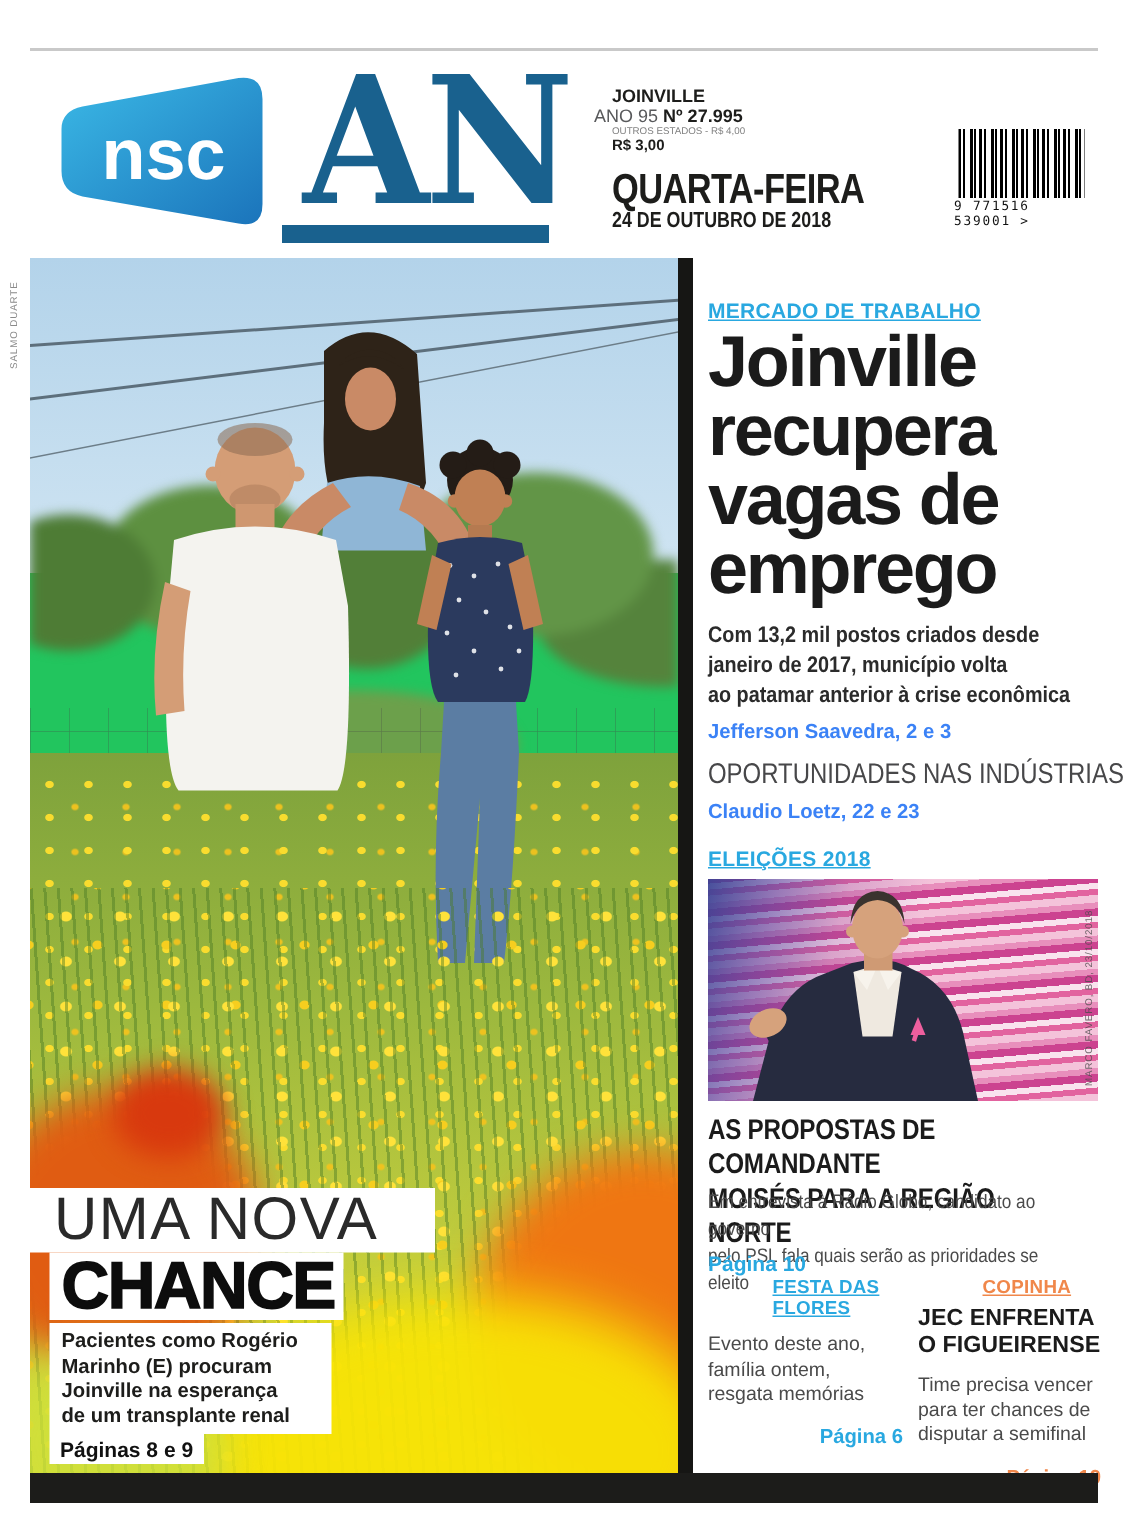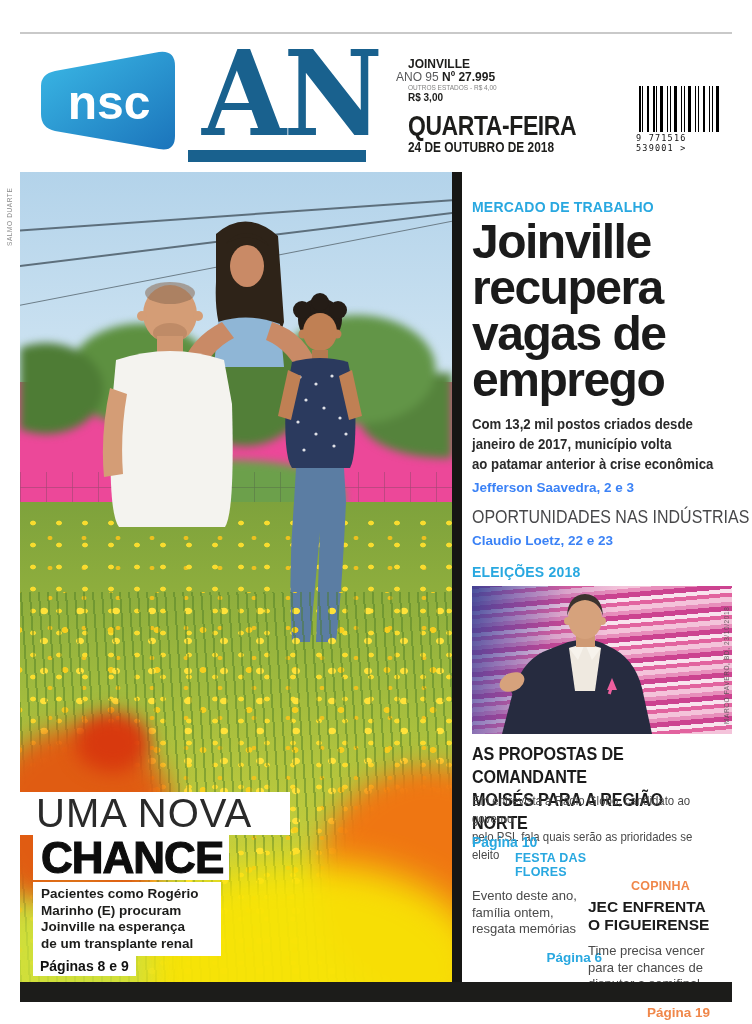--- a/index.html
+++ b/index.html
@@ -1,36 +1,36 @@
 <!DOCTYPE html>
 <html><head>
 <meta charset="utf-8">
 <style>
   html,body{margin:0;padding:0;background:#e9e9e9;}
   .sheet{position:relative;width:752px;height:1024px;background:#ffffff;overflow:hidden;
          font-family:"Liberation Sans",sans-serif;color:#1d1d1b;}
   .abs{position:absolute;}
   .pre{white-space:pre-line;}
   .cond{transform-origin:0 0;}
-  .kicker{font-weight:bold;font-size:14px;color:#29A8E0;letter-spacing:.2px;}
+  .kicker{font-weight:bold;font-size:14px;color:#29A8E0;letter-spacing:.2px;text-decoration:underline;}
   .kicker.sm{font-size:12.5px;padding-left:43px;}
   .kicker.orange{color:#F0874A;}
   .pageref{font-weight:bold;color:#29A8E0;font-size:14px;text-align:right;}
   .pageref.orange{color:#F0874A;}
   .byline{font-weight:bold;color:#3b82f6;font-size:13.5px;}
   .hairline{background:#c9c9c9;height:2px;}
   .vcredit{font-size:6.5px;color:#8a8a8a;writing-mode:vertical-rl;transform:rotate(180deg);letter-spacing:.6px;}
   
   .an-logo{font-family:"DejaVu Serif",serif;font-weight:bold;font-size:118px;line-height:1;
            color:#19618E;letter-spacing:-3px;transform:scaleX(.92);transform-origin:0 0;}
   .an-underline{background:#19618E;height:12px;}
   .bars{background:repeating-linear-gradient(90deg,#000 0 1.5px,#fff 1.5px 3px,#000 3px 4.2px,#fff 4.2px 7.5px,#000 7.5px 9.6px,#fff 9.6px 10.6px,#000 10.6px 11.4px,#fff 11.4px 14px);}
   .bdigits{font-family:"DejaVu Sans Mono",monospace;font-size:8.5px;letter-spacing:1.2px;color:#111;}
   
-  .photo{overflow:hidden;background:#ec4899;}
+  .photo{overflow:hidden;background:#22c55e;}
   .blob{position:absolute;border-radius:50%;}
   .strip{background:#fff;display:flex;align-items:center;}
   .title1{font-size:40px;font-weight:normal;color:#2a2a2a;letter-spacing:1px;}
   .title2{font-size:44px;font-weight:bold;color:#0d0d0d;letter-spacing:-1px;-webkit-text-stroke:1.1px #0d0d0d;}
   .summary{background:#fff;font-size:13.5px;font-weight:bold;line-height:16.5px;color:#1d1d1b;padding:4px 8px;}
   .pages{background:#fff;font-size:14px;font-weight:bold;color:#111;padding:2px 7px;}
   .caption{font-size:11px;font-weight:bold;line-height:13.5px;color:#2e2614;text-align:right;
            text-shadow:0 0 3px rgba(255,244,130,.9);}
   
   .h-main{font-size:48px;line-height:46px;font-weight:bold;letter-spacing:-1.5px;color:#1b1b1b;}
@@ -231,21 +231,21 @@
 pelo PSL fala quais serão as prioridades se eleito</div>
   <div class="abs pageref" style="left:472px;top:834px;">Página 10</div>
 
   <div class="abs" style="left:472px;top:851px;width:130px;">
     <div class="kicker sm">FESTA DAS FLORES</div>
     <div class="bdeck pre" style="margin-top:9px;">Evento deste ano,
 família ontem,
 resgata memórias</div>
     <div class="pageref" style="margin-top:12px;font-size:13.5px;">Página 6</div>
   </div>
-  <div class="abs" style="left:588px;top:851px;width:122px;margin-top:28px;">
+  <div class="abs" style="left:612px;top:851px;width:122px;">
     <div class="kicker sm orange">COPINHA</div>
     <div class="bhead pre" style="margin-top:5px;">JEC ENFRENTA
 O FIGUEIRENSE</div>
     <div class="bdeck pre" style="margin-top:9px;">Time precisa vencer
 para ter chances de
 disputar a semifinal</div>
     <div class="pageref orange" style="margin-top:12px;font-size:13.5px;">Página 19</div>
   </div>
 
   <div class="abs blackbar" style="left:20px;top:982px;width:712px;height:20px;"></div>

